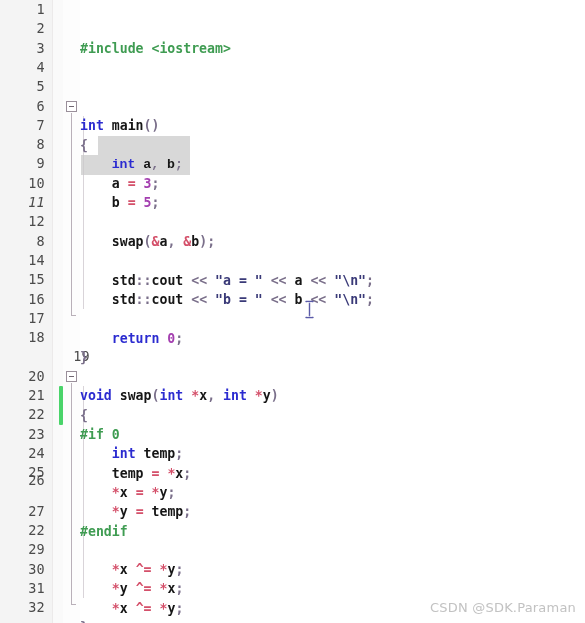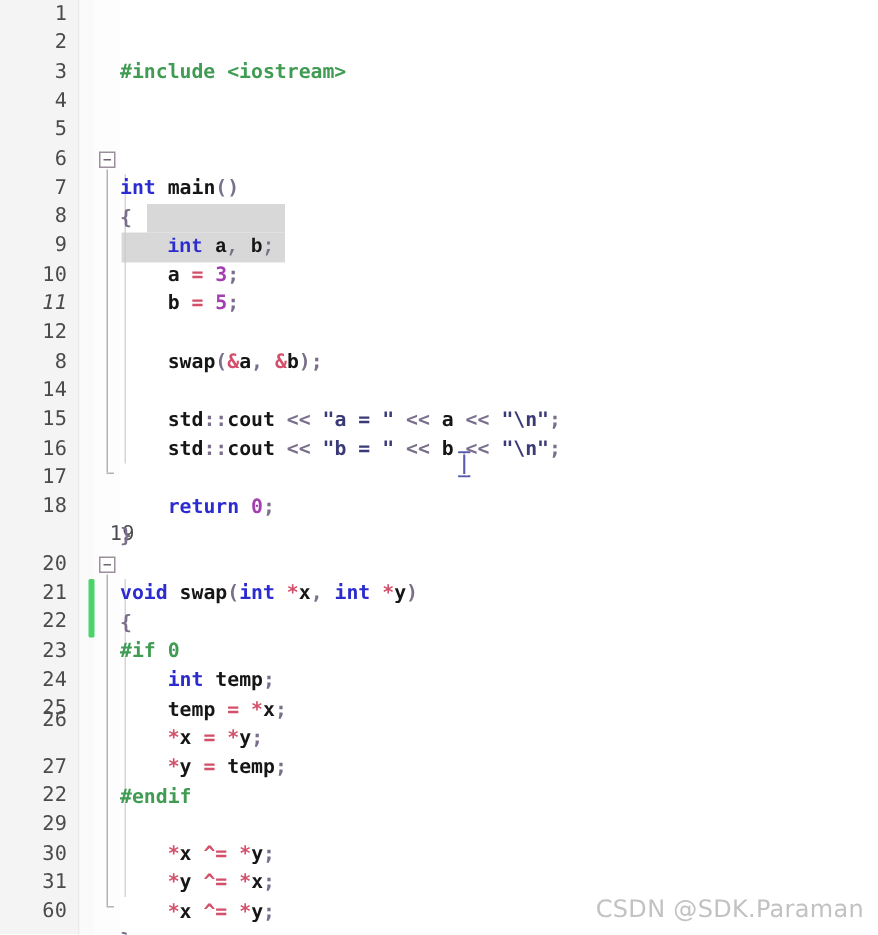--- a/index.html
+++ b/index.html
@@ -146,21 +146,21 @@
     width: 9px;
     height: 19px;
   }
 
   
   .watermark {
     position: absolute;
     right: 9px;
     bottom: 8px;
     font-family: "DejaVu Sans", "Liberation Sans", sans-serif;
-    font-size: 16px;
+    font-size: 13px;
     color: #c2c2c2;
     letter-spacing: 0.2px;
     white-space: nowrap;
   }
 </style>
 </head>
 <body>
 
 <div id="editor">
 
@@ -195,21 +195,21 @@
       <div class="gutter-line" style="top: 406.3px;">22</div>
       <div class="gutter-line" style="top: 425.6px;">23</div>
       <div class="gutter-line" style="top: 444.9px;">24</div>
       <div class="gutter-line" style="top: 464.2px;">25</div>
       <div class="gutter-line" style="top: 472px;">26</div>
       <div class="gutter-line" style="top: 502.8px;">27</div>
       <div class="gutter-line" style="top: 522.1px;">22</div>
       <div class="gutter-line" style="top: 541.4px;">29</div>
       <div class="gutter-line" style="top: 560.7px;">30</div>
       <div class="gutter-line" style="top: 580px;">31</div>
-      <div class="gutter-line" style="top: 599.3px;">60</div>
+      <div class="gutter-line" style="top: 599.3px;">32</div>
     </div>
   <div id="layer-changebars">
       <div class="changebar" style="top: 386px; height: 38.6px;"></div>
     </div>
   <div id="layer-folds">
       <div class="fold-box" style="left: 66px; top: 100.5px;"></div>
       <div class="fold-box" style="left: 66px; top: 370.7px;"></div>
       <div class="fold-line" style="left: 71px; top: 112.5px; height: 202.3px;"></div>
       <div class="fold-foot" style="left: 71px; top: 314.8px;"></div>
       <div class="fold-line" style="left: 71px; top: 382.7px; height: 221.6px;"></div>

